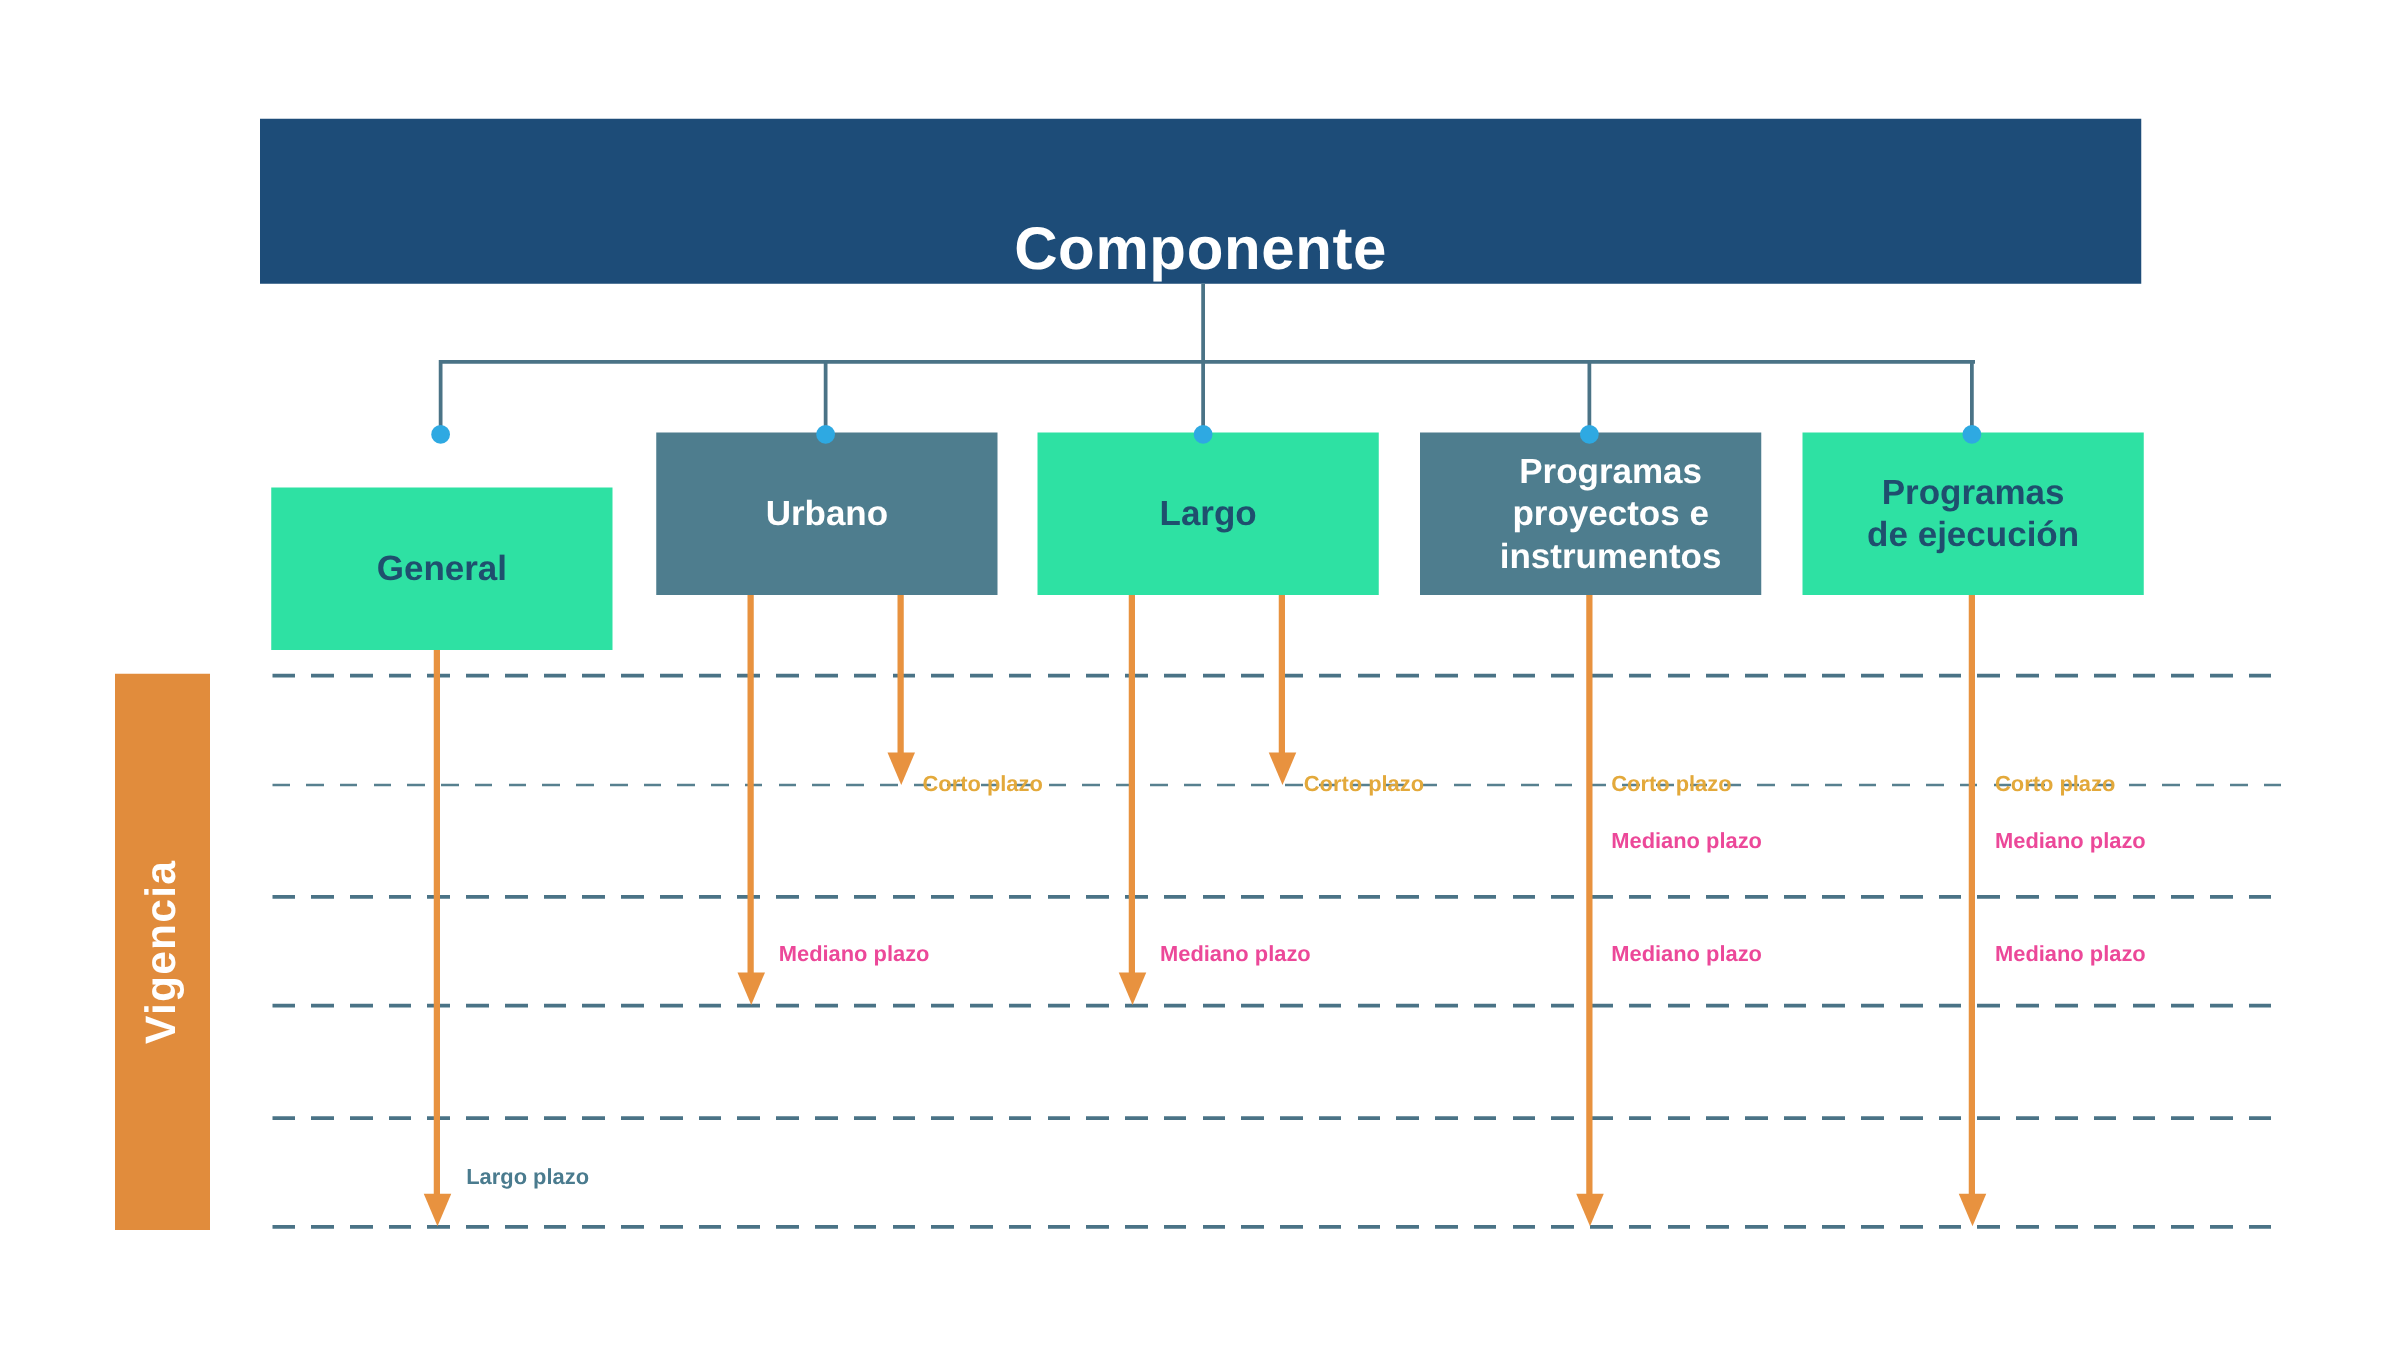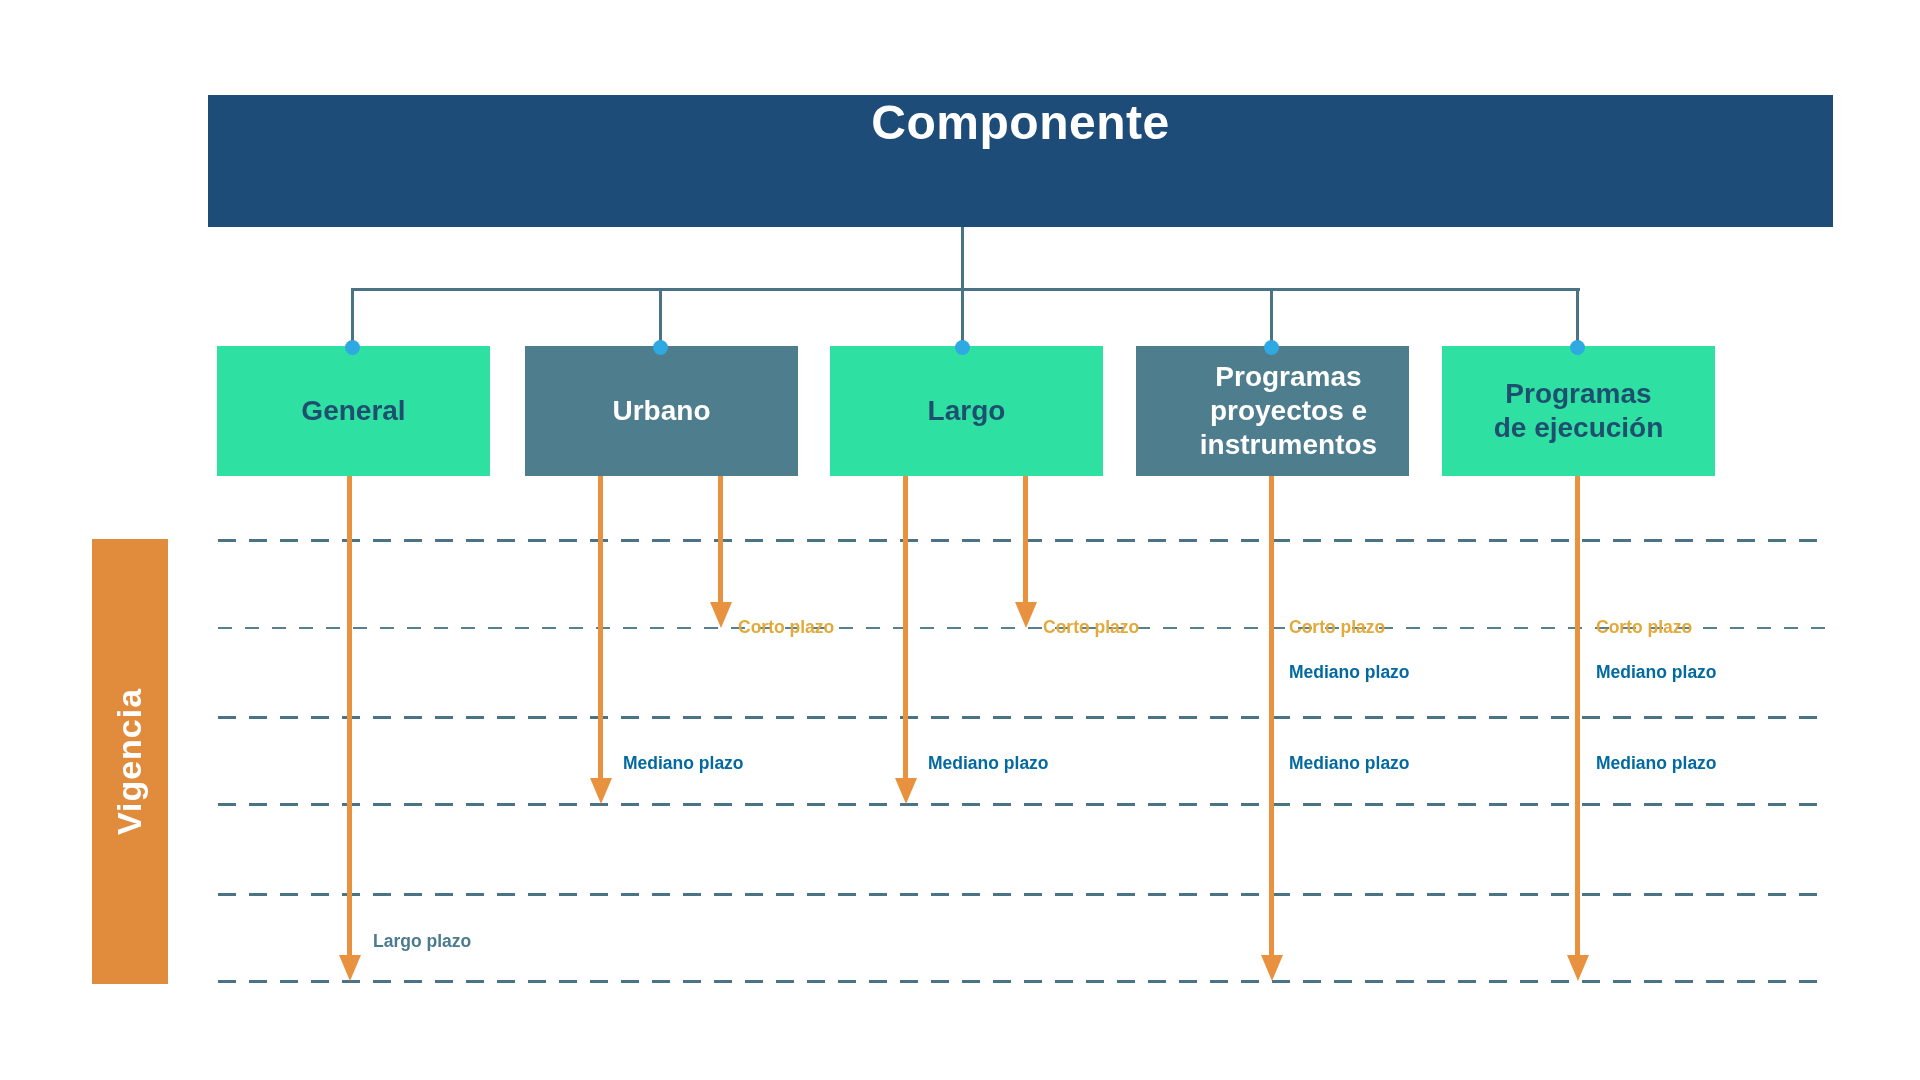--- a/index.html
+++ b/index.html
@@ -3,22 +3,22 @@
 <meta charset="utf-8">
 <style>
   html,body{margin:0;padding:0;background:#ffffff;}
   *{box-sizing:border-box;}
   #canvas{
     position:relative;width:1920px;height:1080px;background:#ffffff;overflow:hidden;
     font-family:"Liberation Sans", sans-serif;
   }
   
   .header-box{
-    position:absolute;left:208px;top:95px;width:1625px;height:132px;
-    background:#1d4c78;display:flex;align-items:flex-start;justify-content:center;
+    position:absolute;left:208px;top:95px;width:1505px;height:132px;
+    background:#1d4c78;display:flex;align-items:flex-end;justify-content:center;
   }
   .header-box .title{
     color:#ffffff;font-size:48px;font-weight:bold;letter-spacing:0.5px;
   }
   
   .conn{position:absolute;background:#4a7386;}
   .conn-dot{
     position:absolute;width:15px;height:15px;border-radius:50%;
     background:#2ea9e2;z-index:4;
   }
@@ -51,21 +51,21 @@
   
   .arrow-shaft{position:absolute;width:5px;background:#e8923f;z-index:2;}
   .arrow-head{
     position:absolute;width:0;height:0;z-index:2;
     border-left:11px solid transparent;border-right:11px solid transparent;
     border-top:26px solid #e8923f;
   }
   
   .ms-label{position:absolute;font-weight:bold;font-size:17.5px;line-height:24px;white-space:nowrap;}
   .ms-corto{color:#e3a93b;margin-top:44px;}
-  .ms-mediano{color:#0369a1;}
+  .ms-mediano{color:#ec4899;}
   .ms-largo{color:#4a7b8e;}
 </style>
 </head>
 <body>
 
 <div id="canvas">
 
   <div class="header-box">
     <span class="title">Componente</span>
   </div>
@@ -77,21 +77,21 @@
   <div class="conn" style="left:961px;top:288px;width:3px;height:58px;"></div>
   <div class="conn" style="left:1270px;top:288px;width:3px;height:58px;"></div>
   <div class="conn" style="left:1576px;top:288px;width:3px;height:58px;"></div>
 
   <div class="conn-dot" style="left:345px;top:340px;"></div>
   <div class="conn-dot" style="left:653px;top:340px;"></div>
   <div class="conn-dot" style="left:955px;top:340px;"></div>
   <div class="conn-dot" style="left:1264px;top:340px;"></div>
   <div class="conn-dot" style="left:1570px;top:340px;"></div>
 
-  <div class="comp-box comp-green" style="left:217px;">
+  <div class="comp-box comp-green" style="left:217px;margin-top:44px;">
     <span>General</span>
   </div>
   <div class="comp-box comp-slate" style="left:525px;text-align:right;">
     <span>Urbano</span>
   </div>
   <div class="comp-box comp-green" style="left:830px;">
     <span>Largo</span>
   </div>
   <div class="comp-box comp-slate" style="left:1136px;padding-left:32px;">
     <span>Programas

